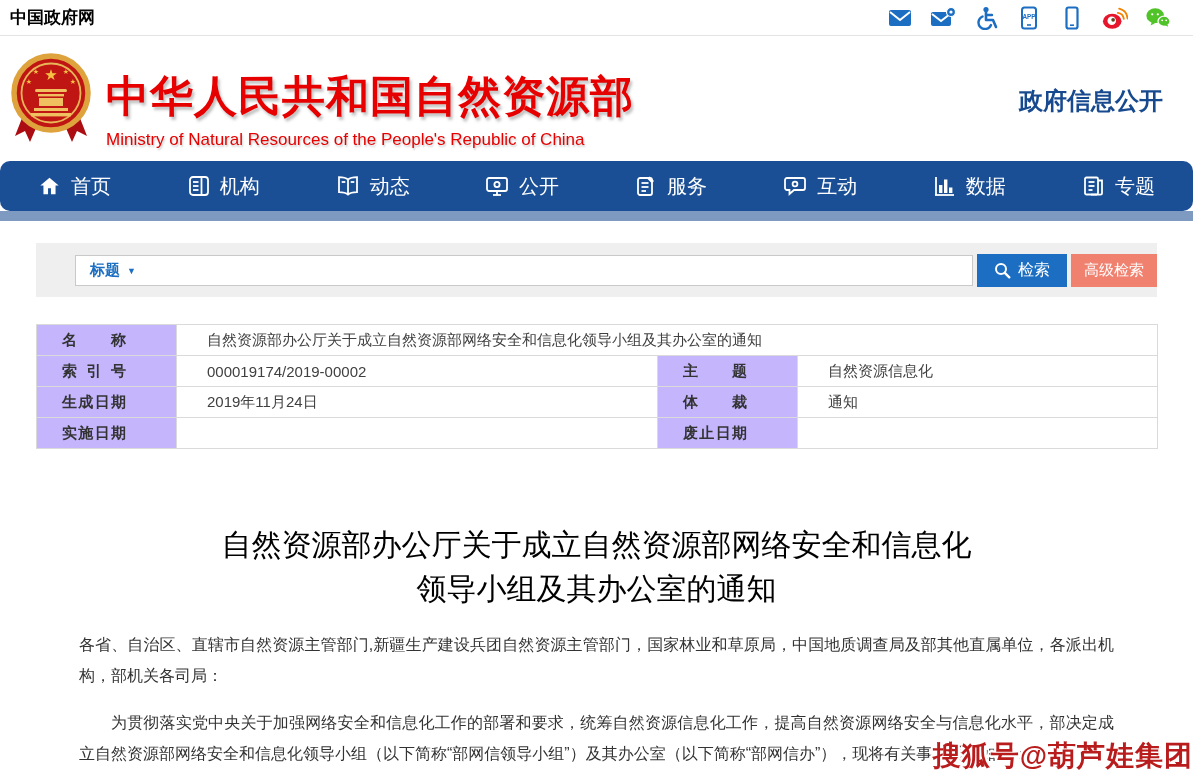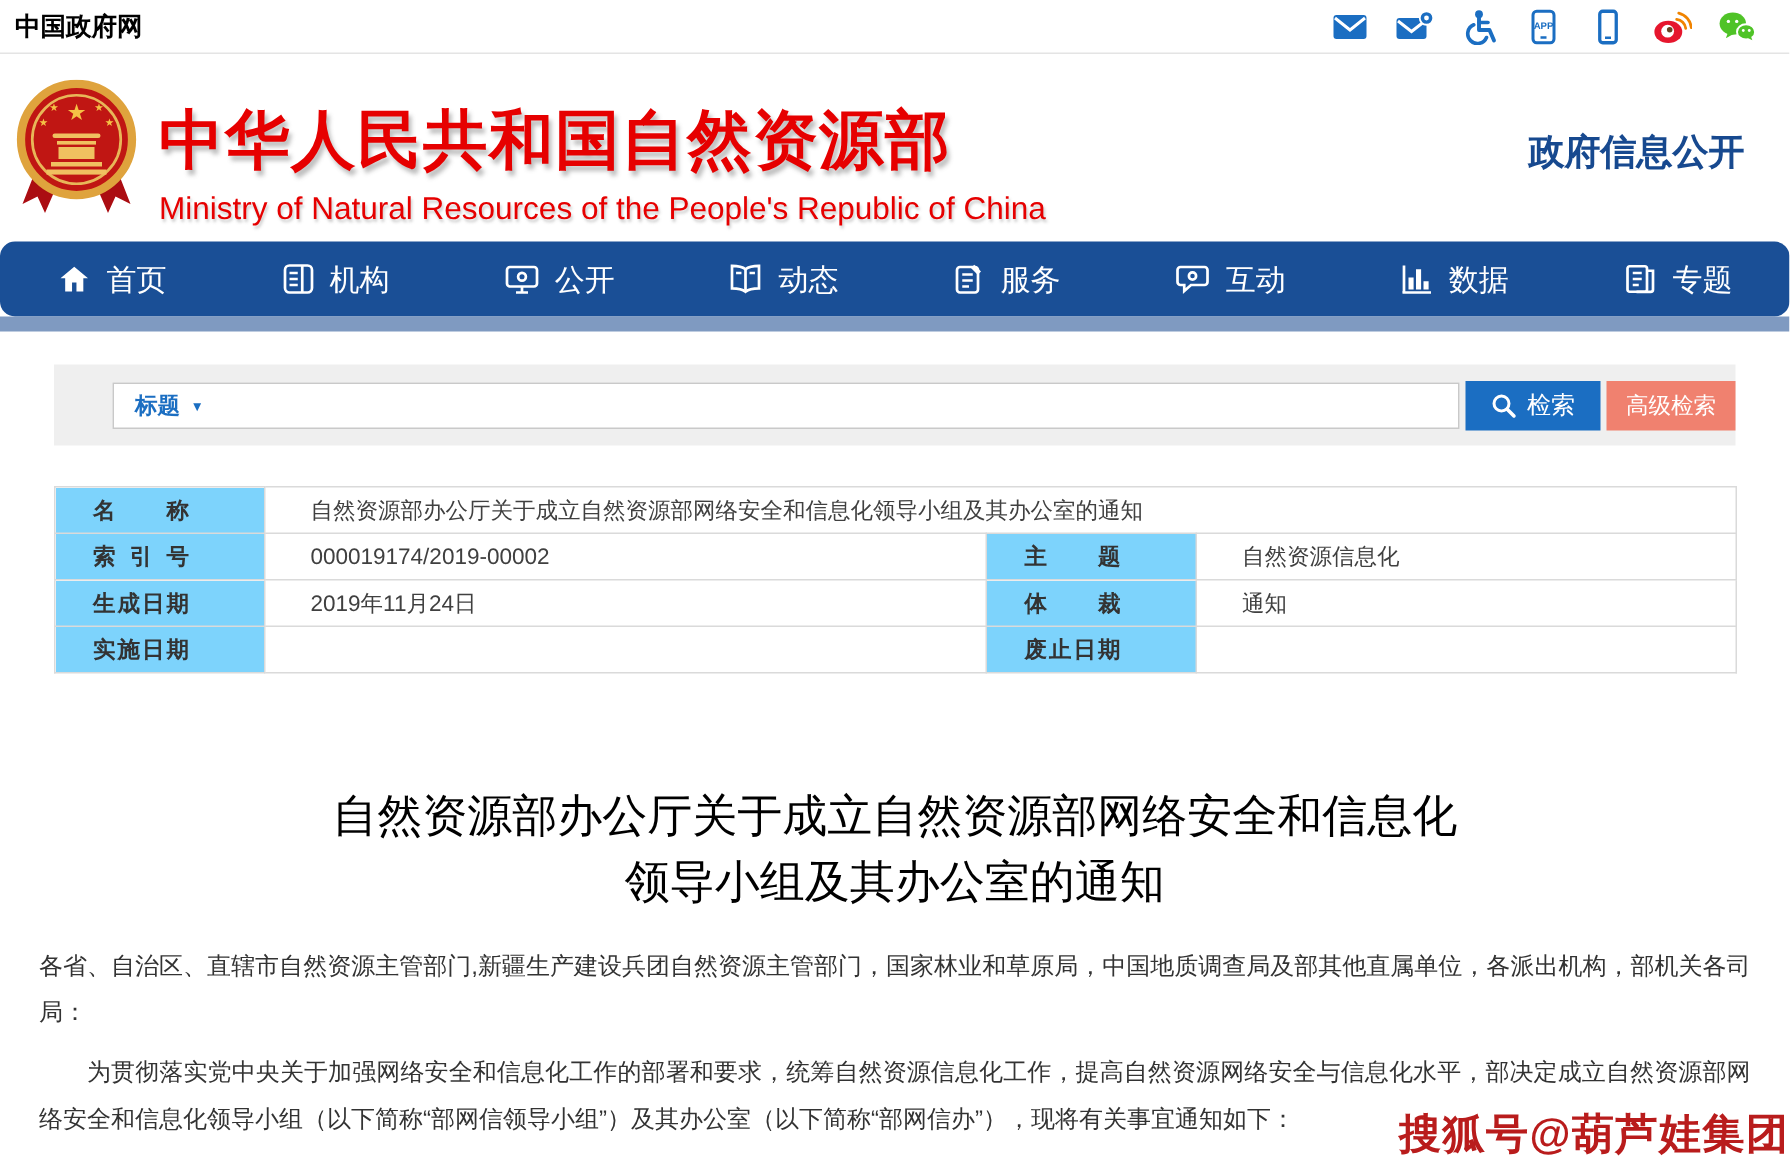--- a/index.html
+++ b/index.html
@@ -18,21 +18,21 @@
   .topbar-icons .ticon { width:26px; height:26px; display:flex; align-items:center; justify-content:center; cursor:pointer; }
   
   .header { height:125px; display:flex; align-items:center; justify-content:space-between; padding:0 30px 0 8px; background:#fff; }
   .header-left { display:flex; align-items:center; }
   .emblem { margin-right:12px; }
   .title-cn {
     font-size:43px; font-weight:bold; color:#e60000; letter-spacing:1px;
     text-shadow:2px 3px 3px rgba(110,110,110,.45); line-height:48px;margin-top:24px;
   }
   .title-en {
-    font-size:21px; color:#e60000; margin-top:10px;
+    font-size:17px; color:#e60000; margin-top:10px;
     text-shadow:1px 2px 2px rgba(110,110,110,.35);
   }
   .header-right { font-size:24px; font-weight:bold; color:#17498f; padding-top:4px; }
   
   .nav { height:50px; background:#1a4f96; display:flex;border-radius:10px; }
   .nav-item {
     flex:1; display:flex; align-items:center; justify-content:center; gap:10px;
     color:#fff; font-size:20px; cursor:pointer;
   }
   .nav-strip { height:10px; background:#7f9ac1; }
@@ -56,32 +56,32 @@
     margin-left:4px; width:91px; height:33px; background:#f0816f; color:#fff;
     display:flex; align-items:center; justify-content:center;
     font-size:15px; border:none; cursor:pointer;
   }
   
   .meta-table {
     margin:27px 36px 0; width:1121px; border-collapse:collapse; table-layout:fixed;
     font-size:15px;
   }
   .meta-table td { border:1px solid #dadada; height:31px; padding:0; overflow:hidden; white-space:nowrap; }
-  .meta-table .lbl { background:#7dd3fc; font-weight:bold; color:#333; padding-left:25px; }
+  .meta-table .lbl { background:#c4b5fd; font-weight:bold; color:#333; padding-left:25px; }
   .meta-table .lbl span { display:inline-block; width:64px; text-align:justify; text-align-last:justify; }
   .meta-table .val { padding-left:30px; color:#404040; }
   
   .article-title {
     width:760px; margin:74px auto 0; text-align:center; color:#000;
     font-family:"Liberation Serif","DejaVu Serif",serif;
     font-size:30px; font-weight:400; line-height:44px;
   }
   .article-body { margin-top:18px; }
   .article-body p {
-    margin:0; padding:0 26px; font-size:16px; line-height:31px; color:#333;
+    margin:16px; padding:0 63px; font-size:16px; line-height:31px; color:#333;
     text-align:justify;
   }
   .article-body p.indent { text-indent:2em; margin-top:9px; }
   
   .watermark {
     position:absolute; top:737px; right:0; z-index:5; white-space:nowrap;
     font-size:28px; font-weight:bold; color:#b91c1c; letter-spacing:1px;
     text-shadow:-2px -2px 0 #fff, 2px -2px 0 #fff, -2px 2px 0 #fff, 2px 2px 0 #fff, 3px 3px 1px #fff;
   }
   svg { display:block; }
@@ -196,38 +196,38 @@
           <line x1="5" y1="7" x2="10.5" y2="7"></line>
           <line x1="5" y1="11" x2="10.5" y2="11"></line>
           <line x1="5" y1="15" x2="10.5" y2="15"></line>
         </svg>
     </span>
     <span>机构</span>
   </div>
   <div class="nav-item">
     <span>
       <svg width="24" height="22" viewBox="0 0 24 22" fill="none" stroke="#fff" stroke-width="1.8">
+          <path d="M12 4.5C10 2.8 7 2.2 3 2.2v15c4 0 7 .6 9 2.3 2-1.7 5-2.3 9-2.3v-15c-4 0-7 .6-9 2.3z"></path>
+          <line x1="12" y1="4.5" x2="12" y2="19.5"></line>
+          <line x1="5.7" y1="7" x2="9.3" y2="7"></line>
+          <line x1="14.7" y1="7" x2="18.3" y2="7"></line>
+        </svg>
+    </span>
+    <span>动态</span>
+  </div>
+  <div class="nav-item">
+    <span>
+      <svg width="24" height="22" viewBox="0 0 24 22" fill="none" stroke="#fff" stroke-width="1.8">
           <rect x="2" y="3" width="20" height="13" rx="2"></rect>
           <circle cx="12" cy="9.5" r="2.6"></circle>
           <line x1="12" y1="16" x2="12" y2="20"></line>
           <line x1="8" y1="20" x2="16" y2="20"></line>
         </svg>
     </span>
     <span>公开</span>
-  </div>
-  <div class="nav-item">
-    <span>
-      <svg width="24" height="22" viewBox="0 0 24 22" fill="none" stroke="#fff" stroke-width="1.8">
-          <path d="M12 4.5C10 2.8 7 2.2 3 2.2v15c4 0 7 .6 9 2.3 2-1.7 5-2.3 9-2.3v-15c-4 0-7 .6-9 2.3z"></path>
-          <line x1="12" y1="4.5" x2="12" y2="19.5"></line>
-          <line x1="5.7" y1="7" x2="9.3" y2="7"></line>
-          <line x1="14.7" y1="7" x2="18.3" y2="7"></line>
-        </svg>
-    </span>
-    <span>动态</span>
   </div>
   <div class="nav-item">
     <span>
       <svg width="22" height="22" viewBox="0 0 22 22" fill="none" stroke="#fff" stroke-width="1.8">
           <rect x="3" y="3" width="14" height="17" rx="2"></rect>
           <line x1="6.5" y1="8" x2="13.5" y2="8"></line>
           <line x1="6.5" y1="12" x2="13.5" y2="12"></line>
           <line x1="6.5" y1="16" x2="11" y2="16"></line>
           <path d="M14.5 1.5l4.5 4.5-2.2 2.2-4.5-4.5z" fill="#fff" stroke="none"></path>
         </svg>

